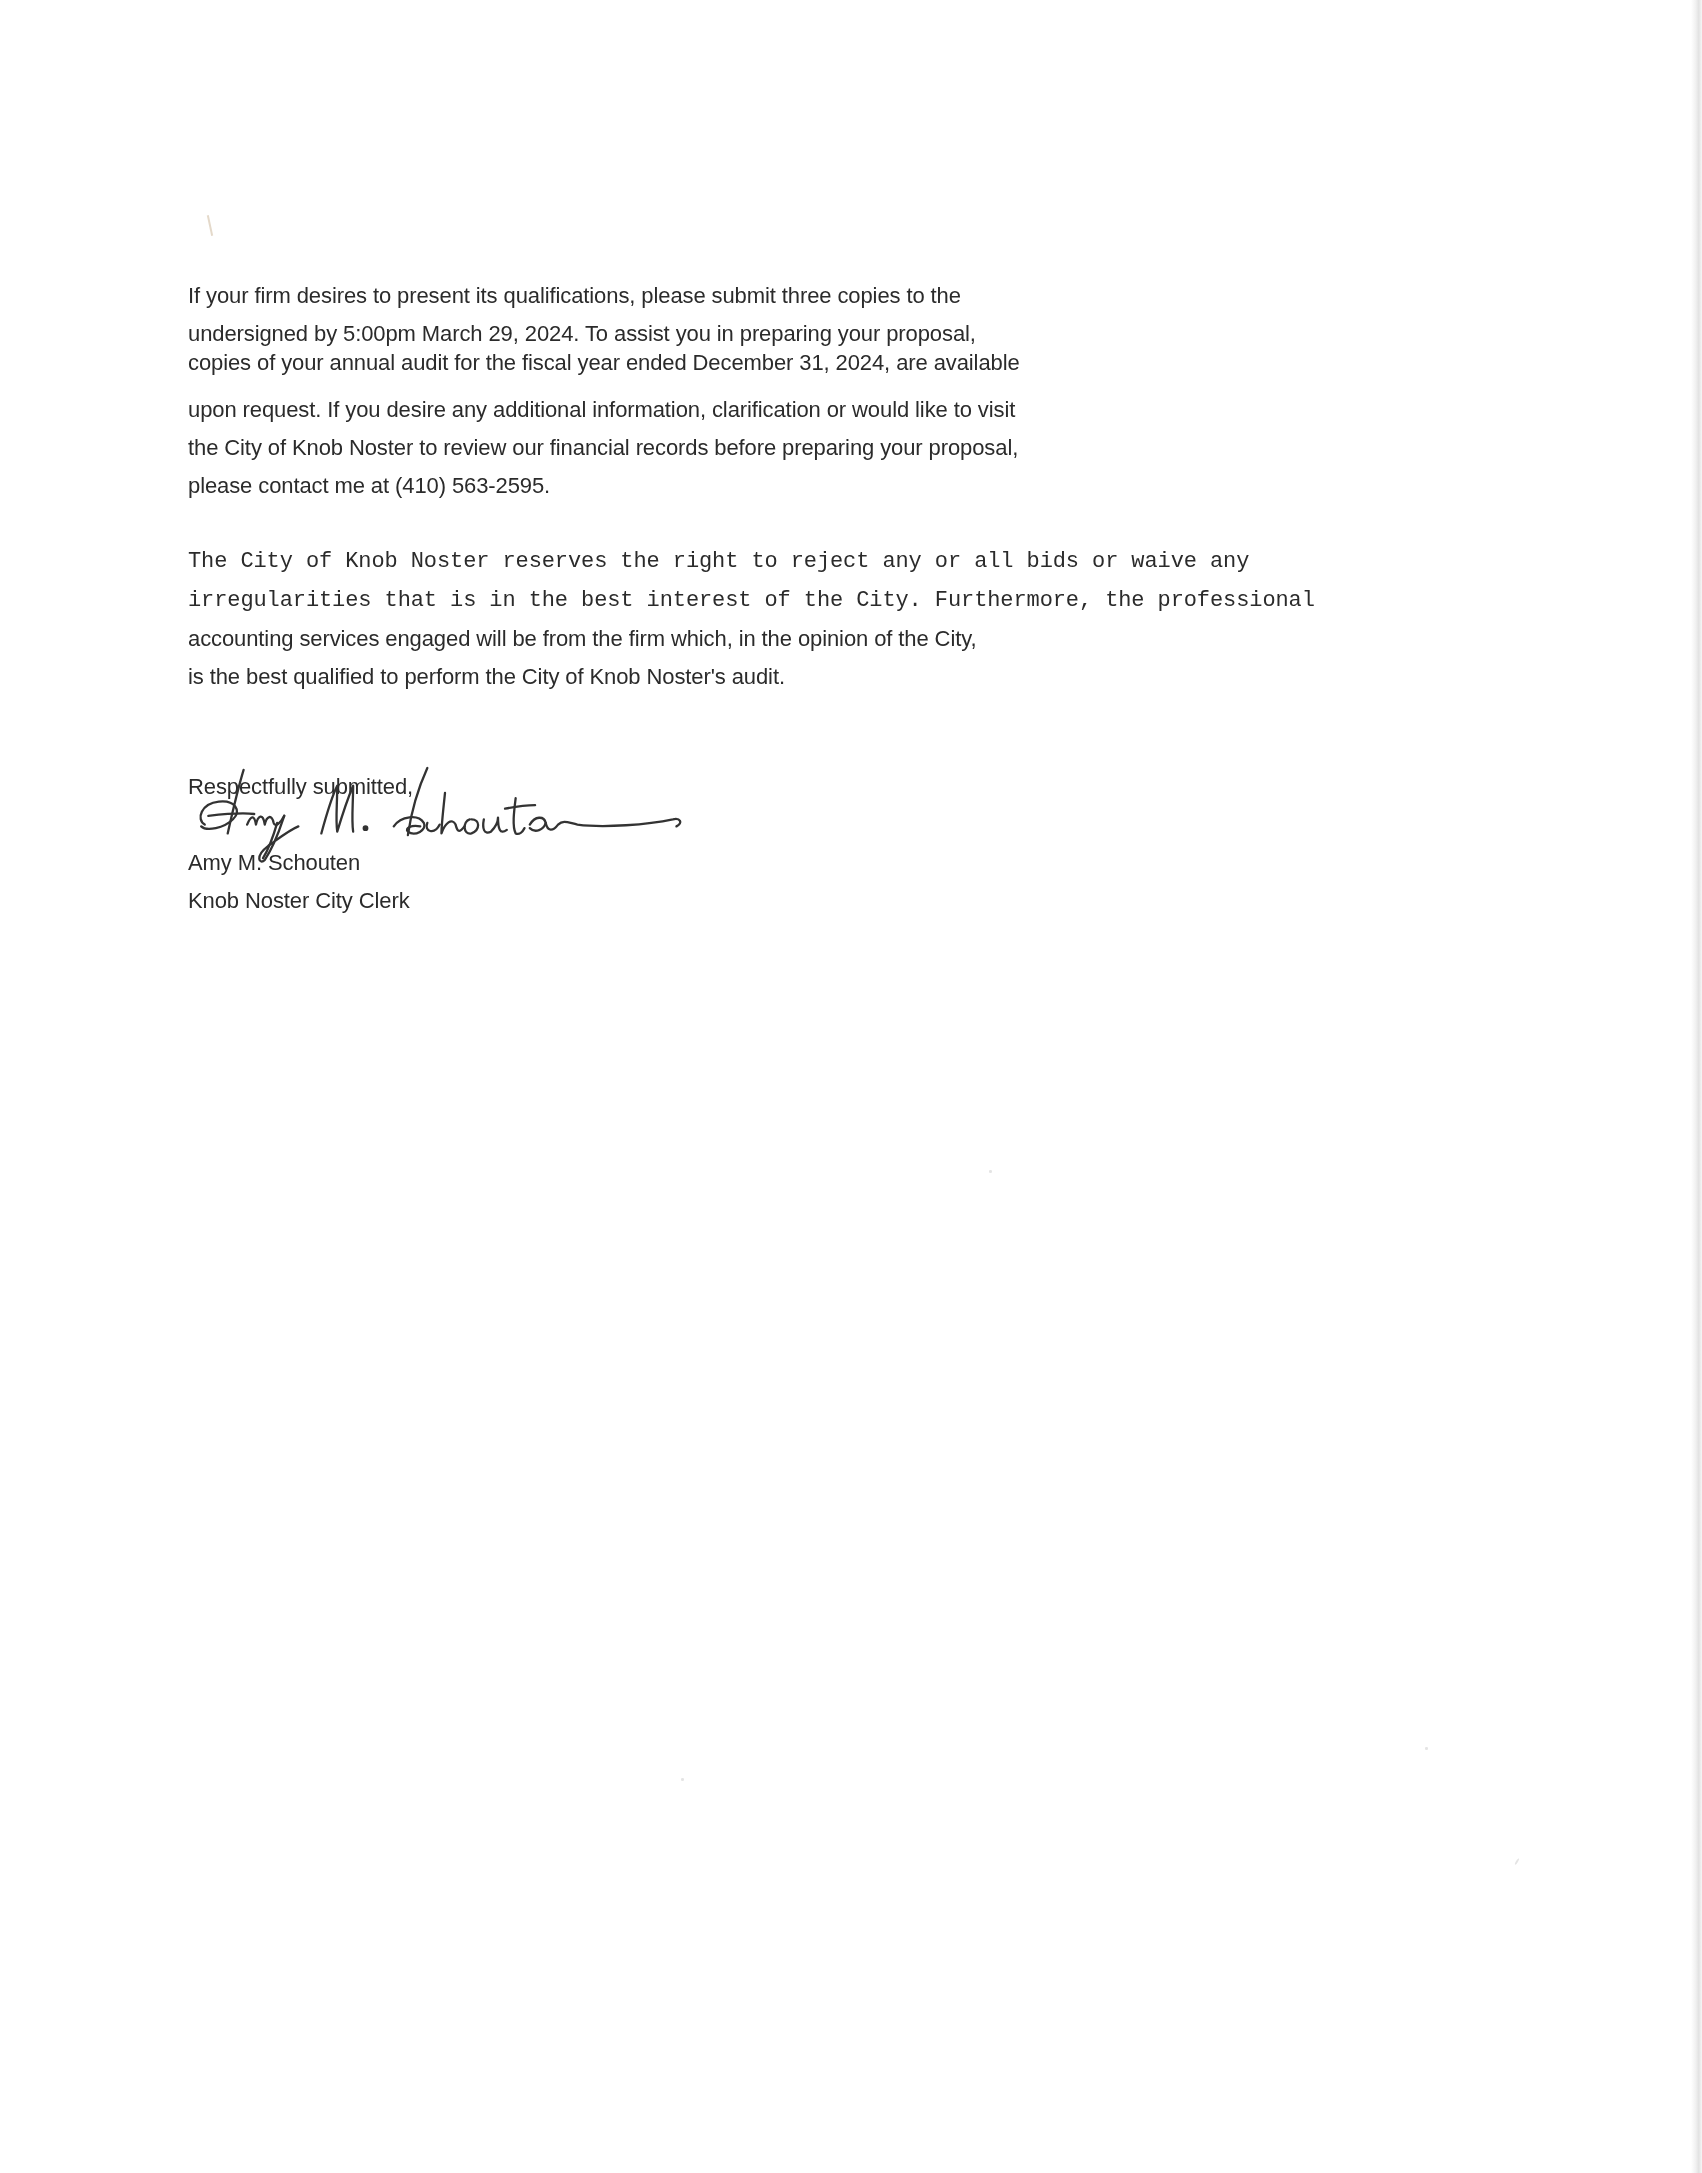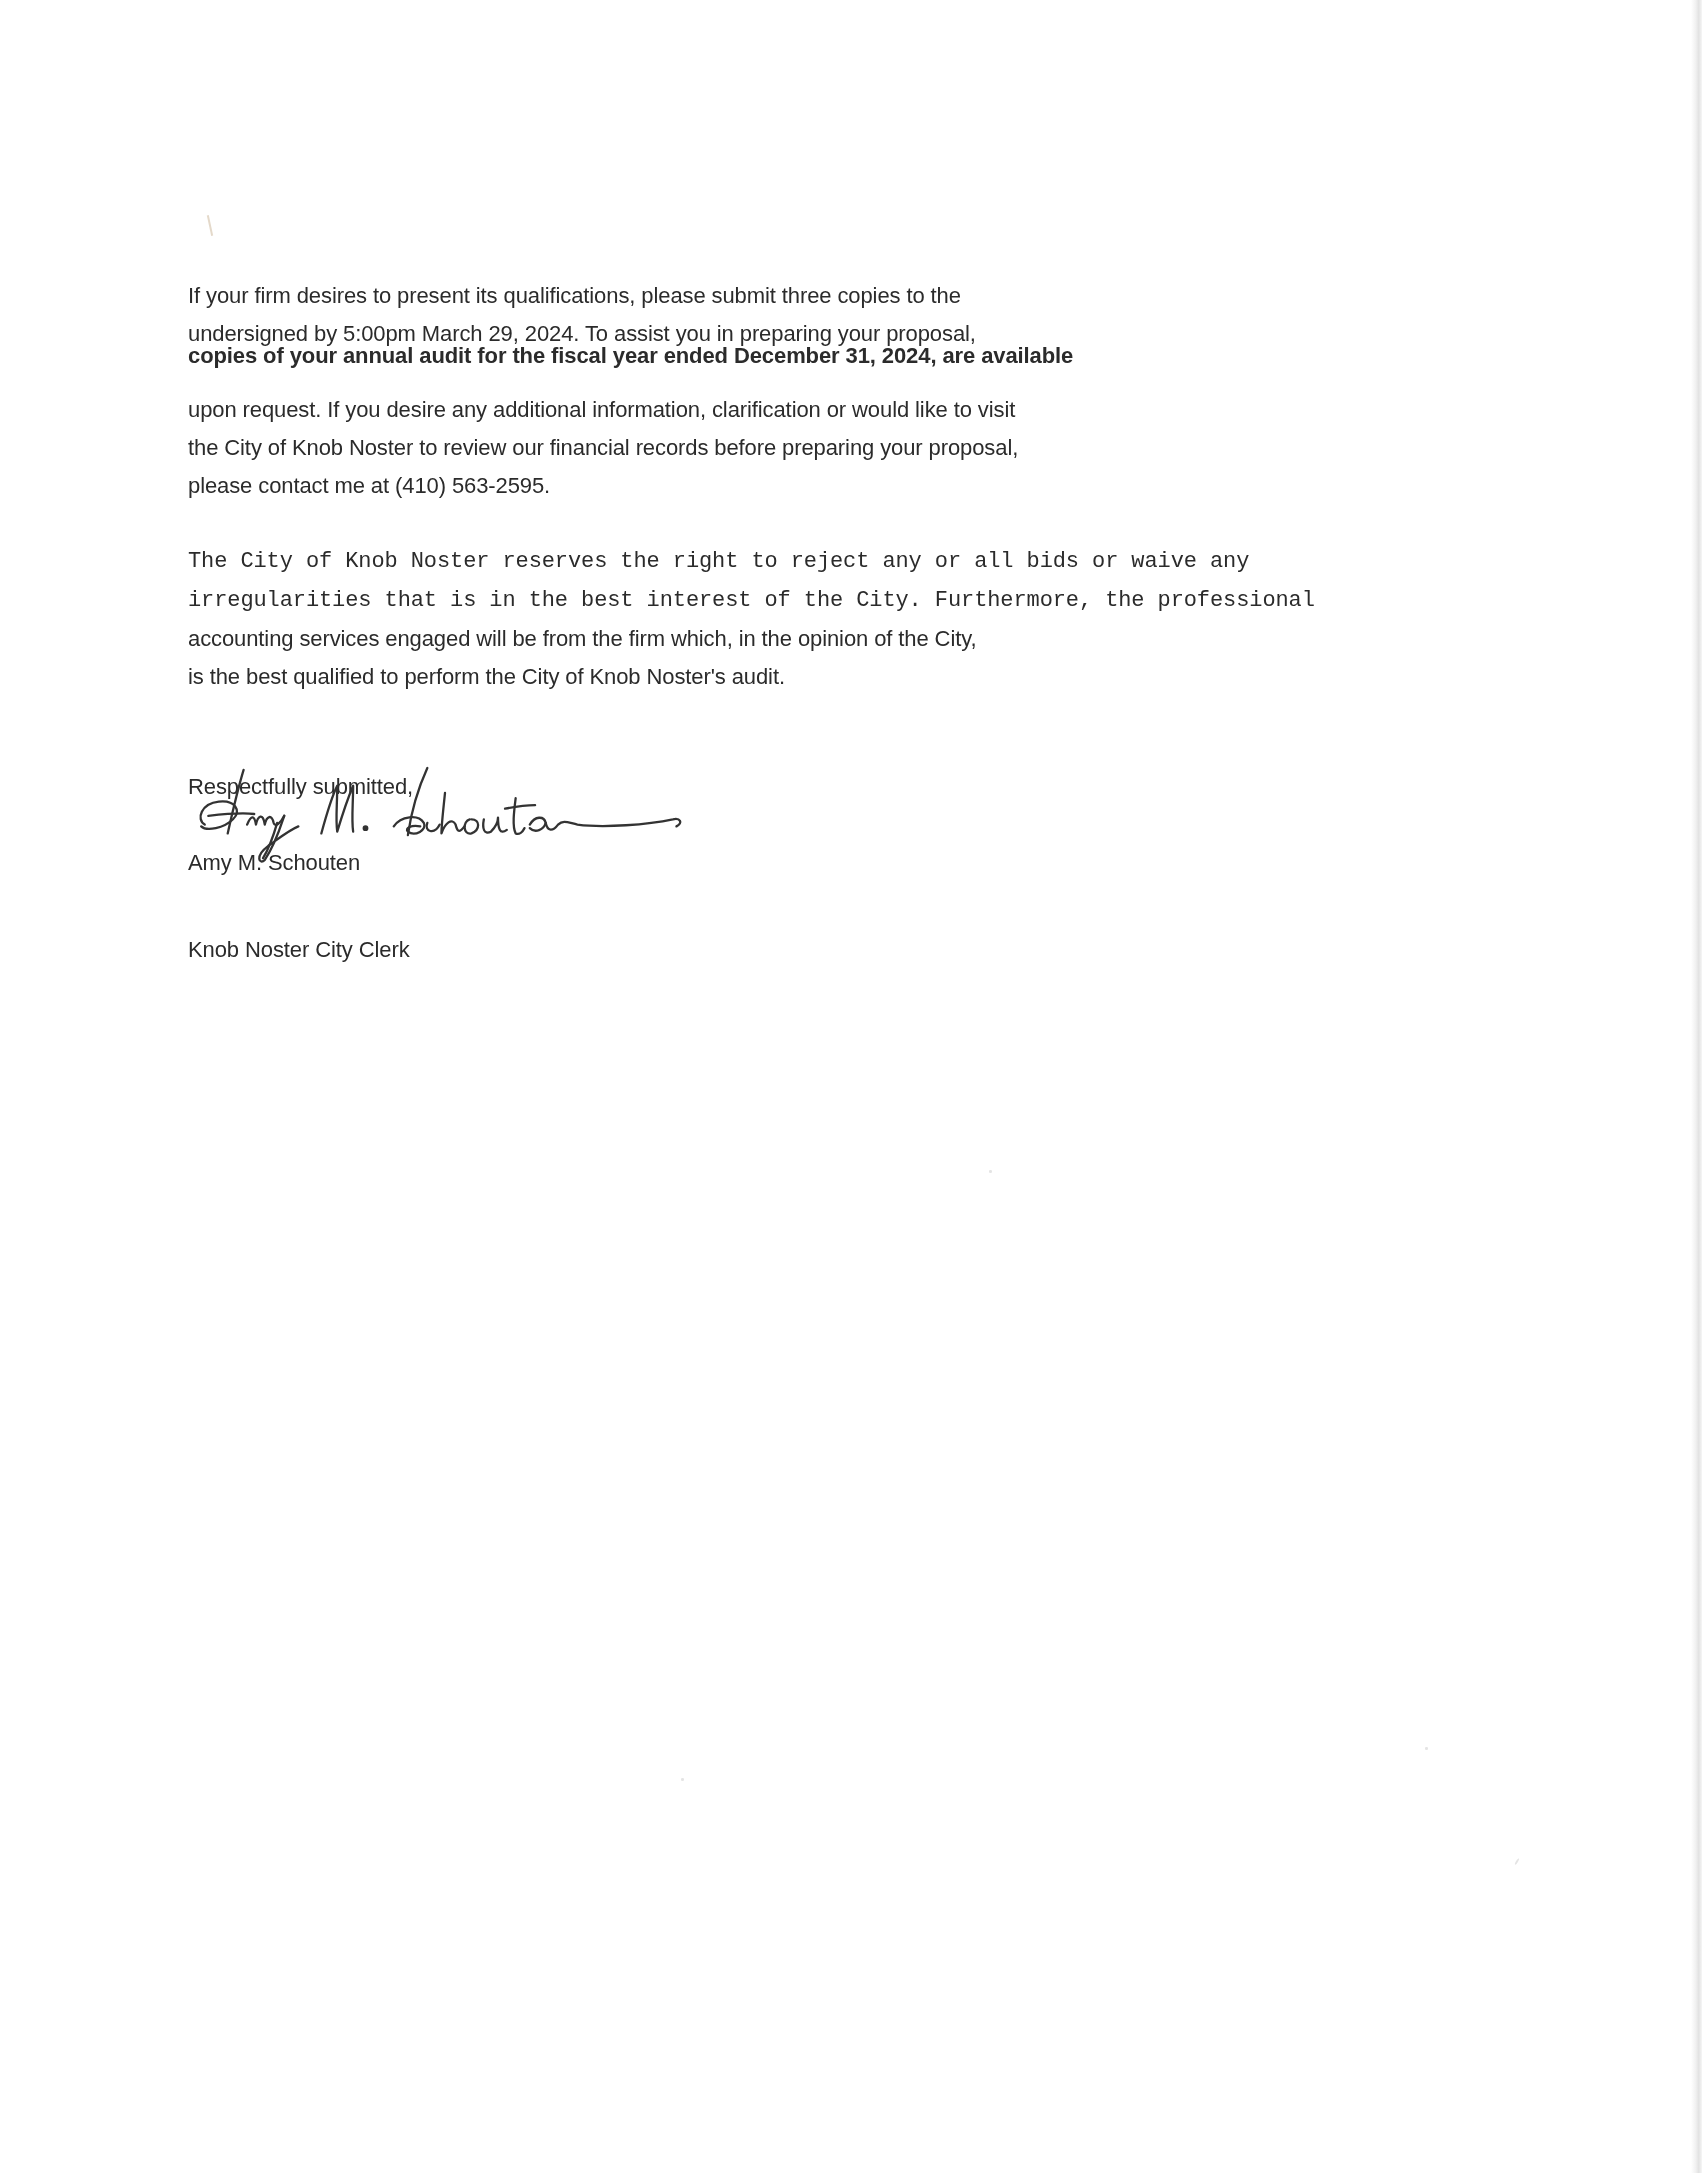--- a/index.html
+++ b/index.html
@@ -55,36 +55,36 @@
 <div class="scan-mark" style="left:209px; top:215px; height:21px;"></div>
 <div class="speck" style="left:989px; top:1170px;"></div>
 <div class="speck" style="left:681px; top:1778px;"></div>
 <div class="speck" style="left:1425px; top:1747px;"></div>
 <div class="speck" style="left:1516px; top:1858px; transform:rotate(30deg); height:7px; width:1.8px;"></div>
 
 <div class="letter">
   <div>
     <div class="line" style="top:278px;">If your firm desires to present its qualifications, please submit three copies to the</div>
     <div class="line" style="top:316px;">undersigned by 5:00pm March 29, 2024.  To assist you in preparing your proposal,</div>
-    <div class="line" style="top:338px;font-weight:bold;">copies of your annual audit for the fiscal year ended December 31, 2024, are available</div>
+    <div class="line" style="top:345px;">copies of your annual audit for the fiscal year ended December 31, 2024, are available</div>
     <div class="line" style="top:392px;">upon request.  If you desire any additional information, clarification or would like to visit</div>
     <div class="line" style="top:430px;">the City of Knob Noster to review our financial records before preparing your proposal,</div>
     <div class="line" style="top:468px;">please contact me at (410) 563-2595.</div>
   </div>
 
   <div>
     <div class="line" style="top:544px;font-family:Liberation Mono, monospace;">The City of Knob Noster reserves the right to reject any or all bids or waive any</div>
     <div class="line" style="top:583px;font-family:Liberation Mono, monospace;">irregularities that is in the best interest of the City.  Furthermore, the professional</div>
     <div class="line" style="top:621px;">accounting services engaged will be from the firm which, in the opinion of the City,</div>
     <div class="line" style="top:659px;">is the best qualified to perform the City of Knob Noster's audit.</div>
   </div>
 
   <div class="line" style="top:769px;">Respectfully submitted,</div>
   <div class="line" style="top:845px;">Amy M. Schouten</div>
-  <div class="line" style="top:887px;margin-top:45px;">Knob Noster City Clerk</div>
+  <div class="line" style="top:838px;margin-top:45px;">Knob Noster City Clerk</div>
 </div>
 
 <div class="signature">
   <svg viewBox="0 0 640 120" xmlns="http://www.w3.org/2000/svg" fill="none" stroke="#333333" stroke-width="2.6" stroke-linecap="round" stroke-linejoin="round">
 
     <path d="M62 10 C56 30 50 55 44 82"></path>
     <path d="M18 72 C8 66 14 48 34 46 C52 44 60 56 50 66 C40 76 20 80 14 74"></path>
     <path d="M22 62 C40 60 60 58 74 60"></path>
 
     <path d="M66 72 C70 62 74 60 76 72 C78 62 84 58 86 72 C88 62 94 60 96 70 C98 76 104 70 108 62"></path>

